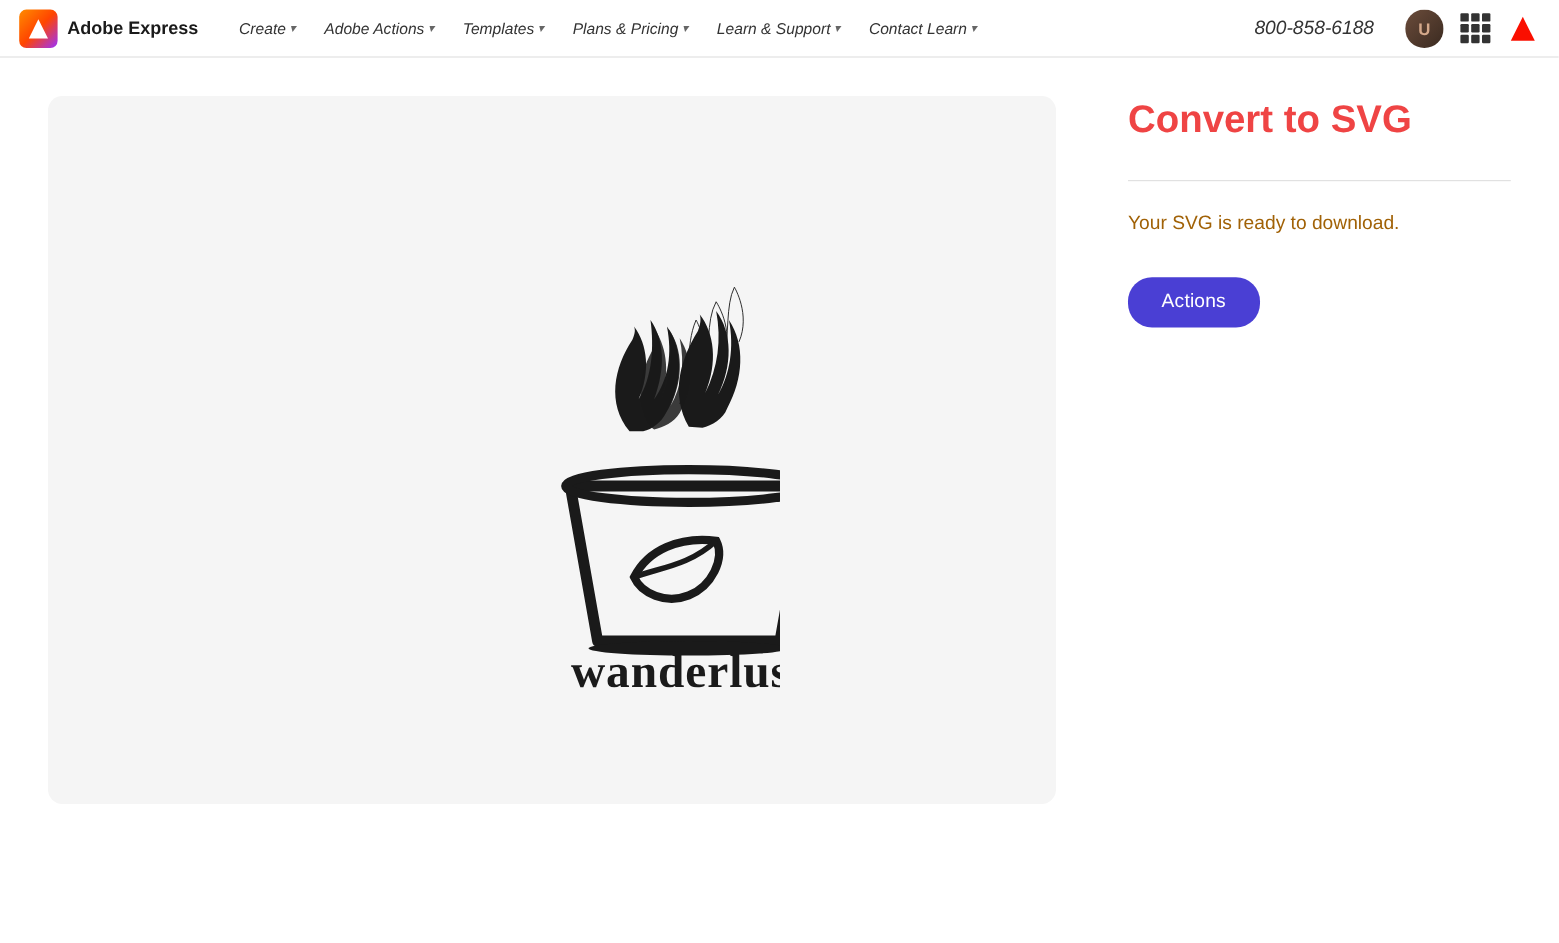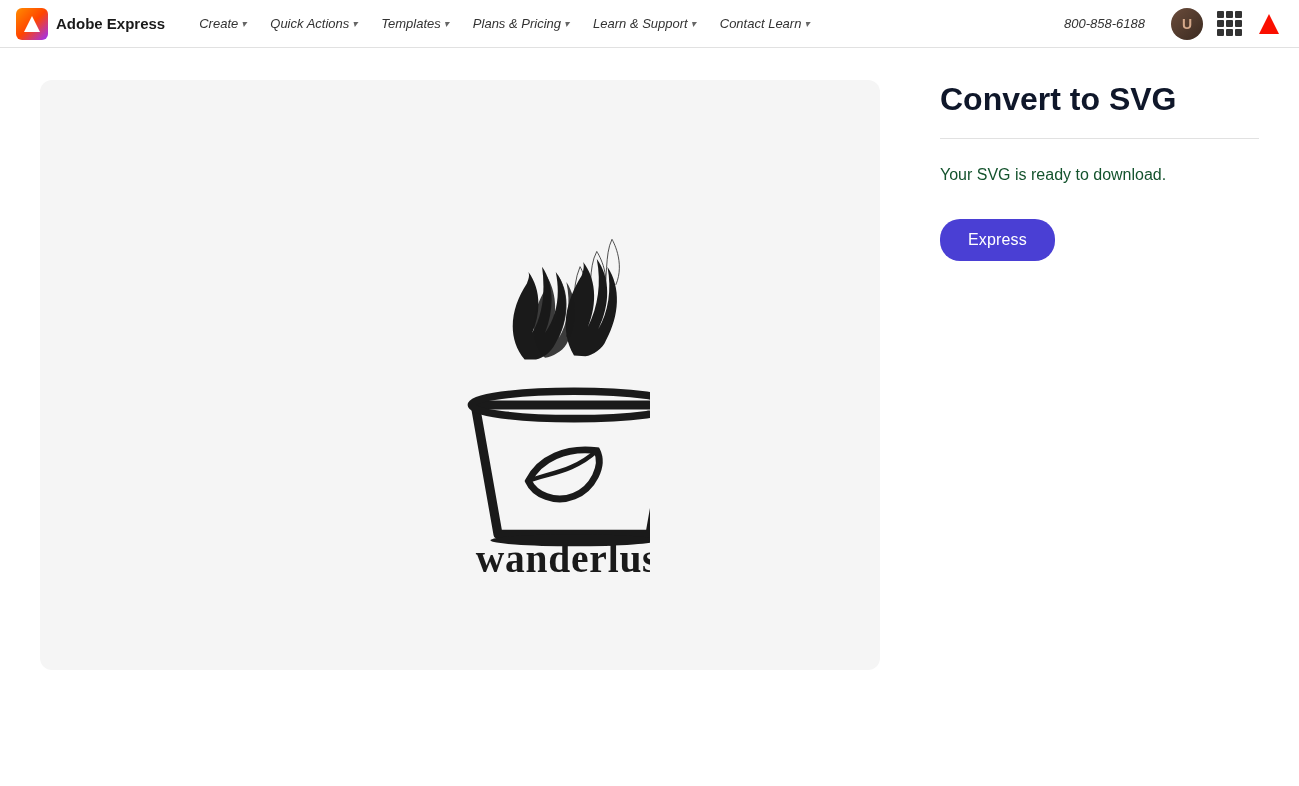--- a/index.html
+++ b/index.html
@@ -29,21 +29,21 @@
       display: flex; align-items: center; gap: 4px; flex: 1; font-style: italic;
     }
     .nav-item {
       display: flex; align-items: center; gap: 3px;
       padding: 6px 10px; font-size: 13px; color: #333;
       cursor: pointer; border-radius: 4px; white-space: nowrap;
       user-select: none;
     }
     .nav-item .chevron { font-size: 10px; color: #666; }
     .nav-phone {
-      font-size: 13px; color: #333; margin-left: auto; padding: 6px 10px; white-space: nowrap;
+      font-size: 16px; color: #333; margin-left: auto; padding: 6px 10px; white-space: nowrap;
     }
     .nav-right {
       display: flex; align-items: center; gap: 12px; margin-left: 16px;
     }
     .nav-avatar {
       width: 32px; height: 32px; border-radius: 50%; overflow: hidden;
       background: #ccc; flex-shrink: 0; cursor: pointer;
     }
     .nav-avatar-inner {
       width: 100%; height: 100%;
@@ -82,28 +82,28 @@
     }
     .coffee-svg {
       width: 380px; height: auto;
     }
 
     
     .right-panel {
       flex: 1; padding: 0 0 0 60px;
     }
     .right-panel-title {
-      font-size: 32px; font-weight: 600; color: #0f172a; margin-bottom: 20px;
+      font-size: 32px; font-weight: 600; color: #ef4444; margin-bottom: 32px;
       line-height: 1.2;
     }
     .right-panel-divider {
       border: none; border-top: 1px solid #e1e1e1; margin-bottom: 24px;
     }
     .right-panel-subtitle {
-      font-size: 16px; color: #14532d; margin-bottom: 32px; line-height: 1.5;
+      font-size: 16px; color: #a16207; margin-bottom: 32px; line-height: 1.5;
     }
     .download-btn {
       display: inline-block;
       background: #4a3fd4;
       color: #fff;
       border: none;
       border-radius: 20px;
       padding: 12px 28px;
       font-size: 16px;
       font-weight: 500;
@@ -123,21 +123,21 @@
     </div>
     <span class="nav-brand-text">Adobe Express</span>
   </a>
 
   <div class="nav-items">
     <div class="nav-item">
       <span>Create</span>
       <span class="chevron">▾</span>
     </div>
     <div class="nav-item">
-      <span>Quick Actions</span>
+      <span>Adobe Actions</span>
       <span class="chevron">▾</span>
     </div>
     <div class="nav-item">
       <span>Templates</span>
       <span class="chevron">▾</span>
     </div>
     <div class="nav-item">
       <span>Plans &amp; Pricing</span>
       <span class="chevron">▾</span>
     </div>
@@ -205,16 +205,16 @@
 
         <text x="400" y="520" text-anchor="middle" font-family="Georgia, 'Times New Roman', serif" font-size="52" font-weight="bold" fill="#1a1a1a" letter-spacing="1">wanderlust</text>
       </svg>
     </div>
   </div>
 
   <div class="right-panel">
     <h1 class="right-panel-title">Convert to SVG</h1>
     <hr class="right-panel-divider">
     <p class="right-panel-subtitle">Your SVG is ready to download.</p>
-    <button class="download-btn">Express</button>
+    <button class="download-btn">Actions</button>
   </div>
 
 </div>
 
 </body></html>

